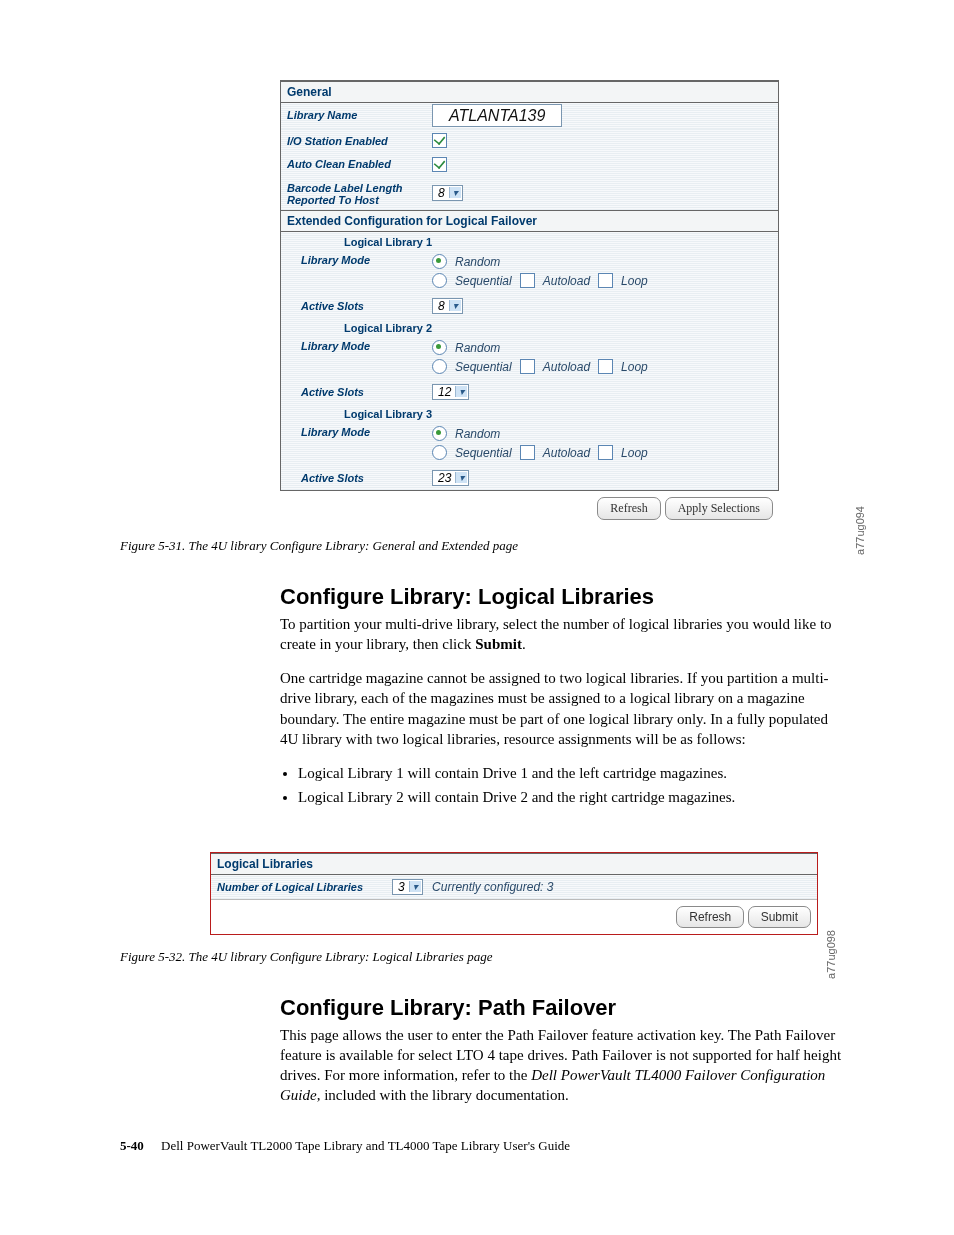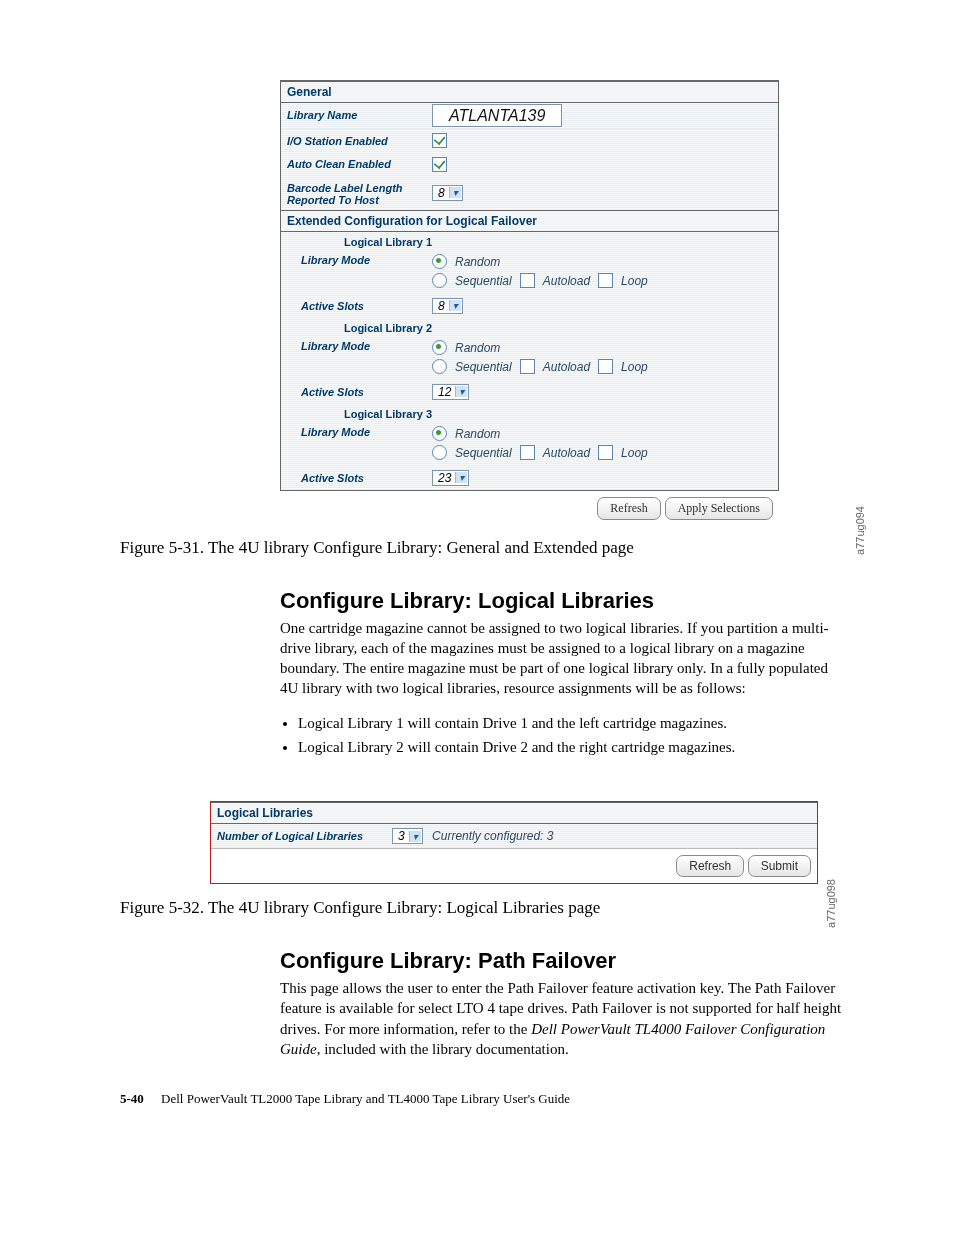--- a/index.html
+++ b/index.html
@@ -144,21 +144,22 @@
     position: absolute;
     right: -22px;
     bottom: 18px;
     transform: rotate(-90deg);
     transform-origin: right bottom;
     font-size: 11px;
     color: #666;
     font-family: Arial, sans-serif;
   }
   .caption {
-    font-size: 17px;
+    font-style: italic;
+    font-size: 13px;
     margin: 14px 0 28px 0;
   }
   .h2 {
     font-weight: bold;
     font-family: Arial, Helvetica, sans-serif;
     font-size: 22px;
     margin: 30px 0 4px 160px;
   }
   .body-text {
     font-size: 15px;
@@ -322,20 +323,23 @@
     <div class="btn-row">
       <span class="btn">Refresh</span>
       <span class="btn">Apply Selections</span>
     </div>
     <span class="vlabel">a77ug094</span>
   </div>
 
   <div class="caption">Figure 5-31. The 4U library Configure Library: General and Extended page</div>
 
   <div class="h2">Configure Library: Logical Libraries</div>
+  <div class="body-text">
+    <span>To partition your multi-drive library, select the number of logical libraries you would like to create in your library, then click </span><b>Submit</b><span>.</span>
+  </div>
   <div class="body-text">One cartridge magazine cannot be assigned to two logical libraries. If you partition a multi-drive library, each of the magazines must be assigned to a logical library on a magazine boundary. The entire magazine must be part of one logical library only. In a fully populated 4U library with two logical libraries, resource assignments will be as follows:</div>
   <div class="body-text">
     <ul>
       <li>Logical Library 1 will contain Drive 1 and the left cartridge magazines.</li>
       <li>Logical Library 2 will contain Drive 2 and the right cartridge magazines.</li>
     </ul>
   </div>
 
   <div class="fig-box2">
     <div class="section-hdr">Logical Libraries</div>

